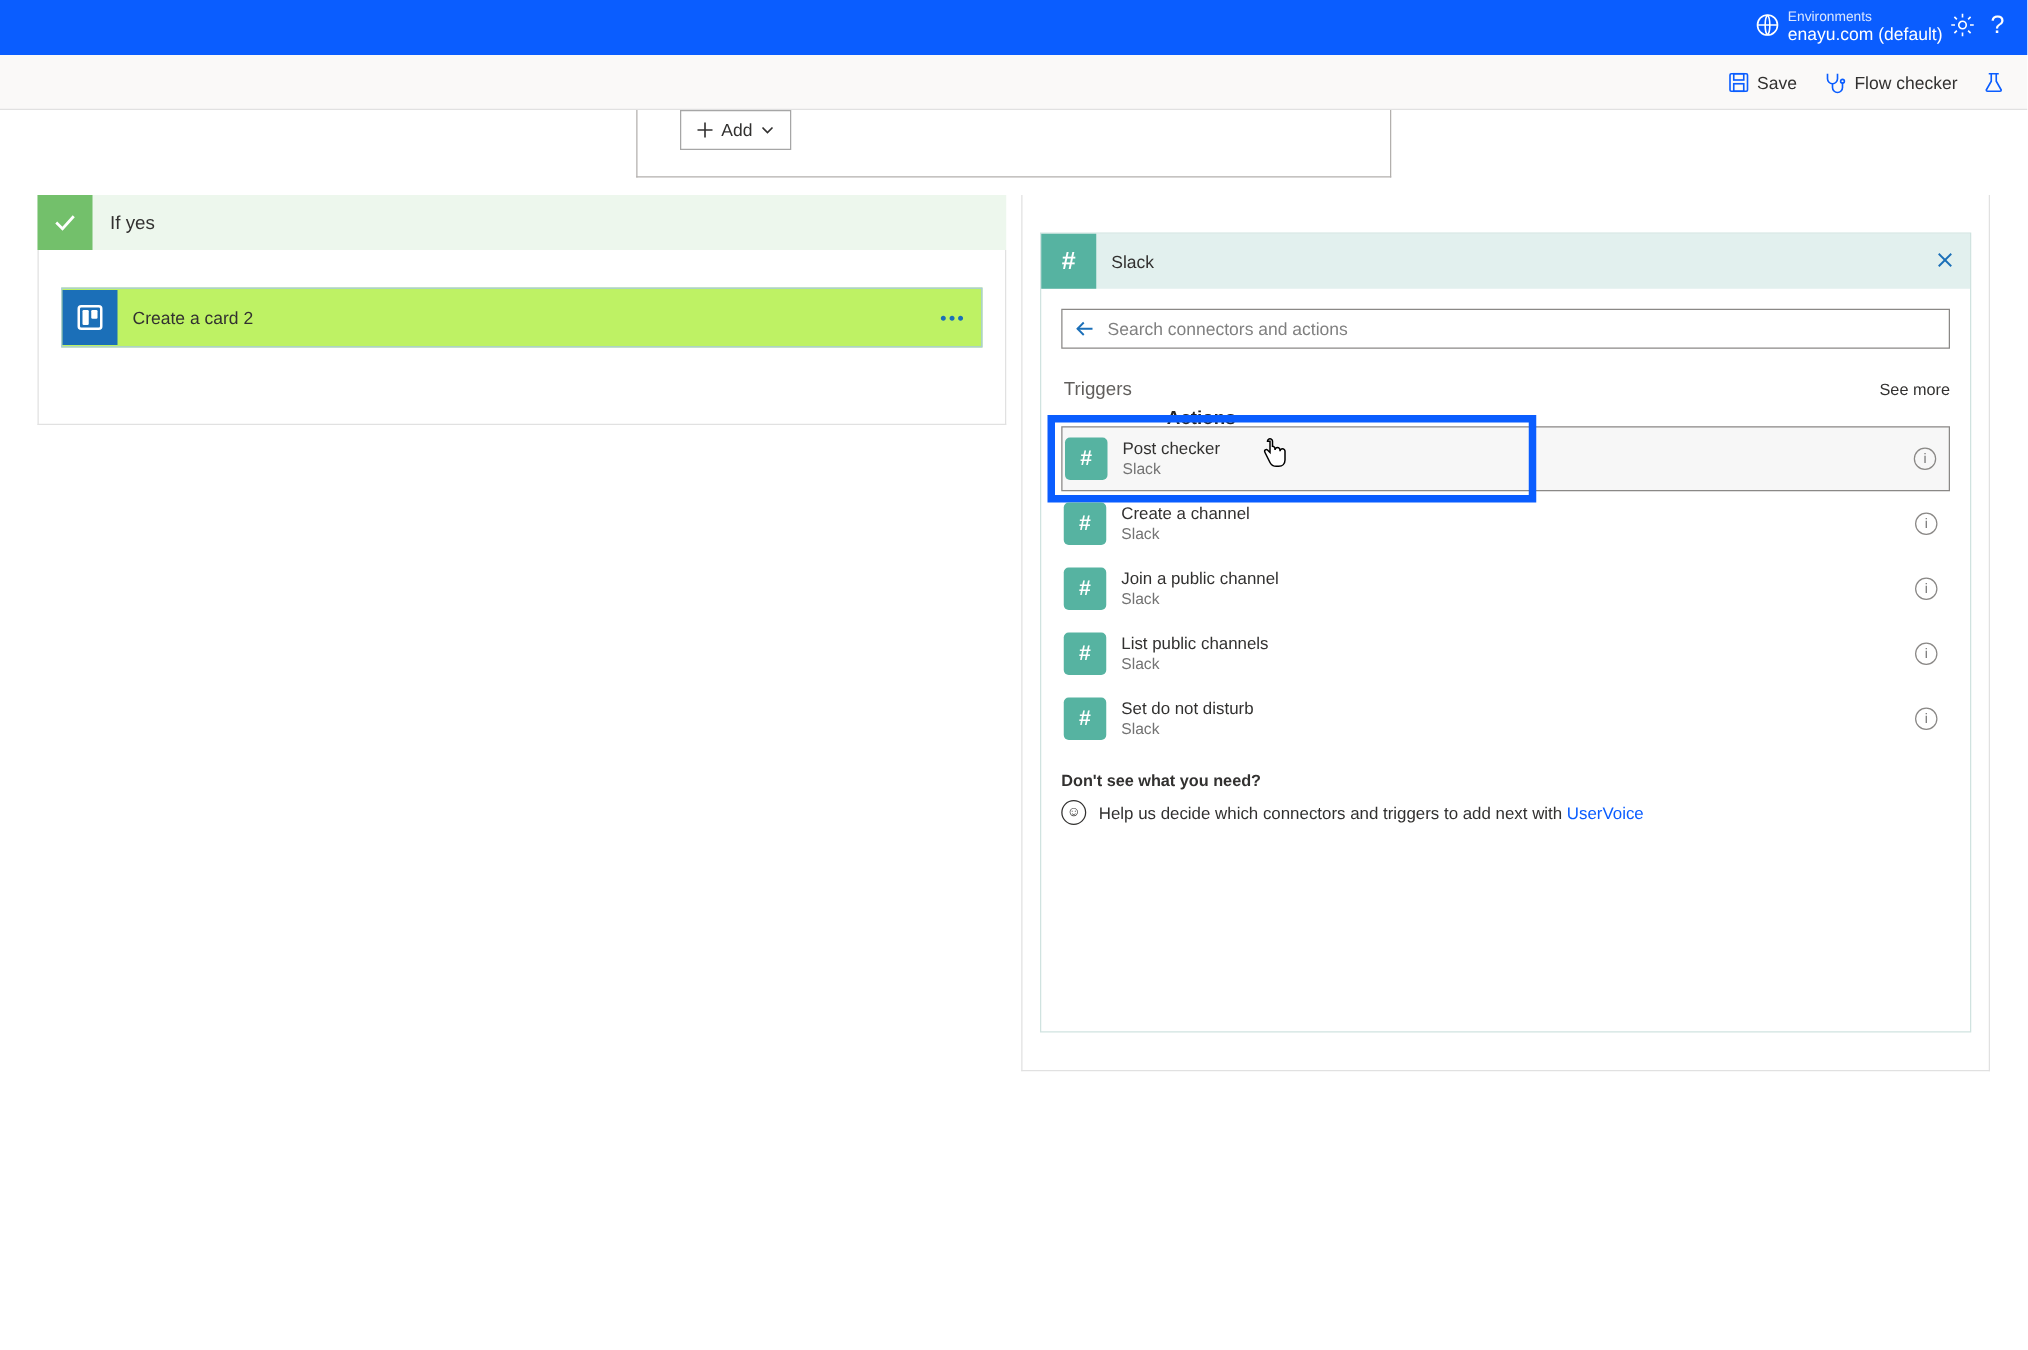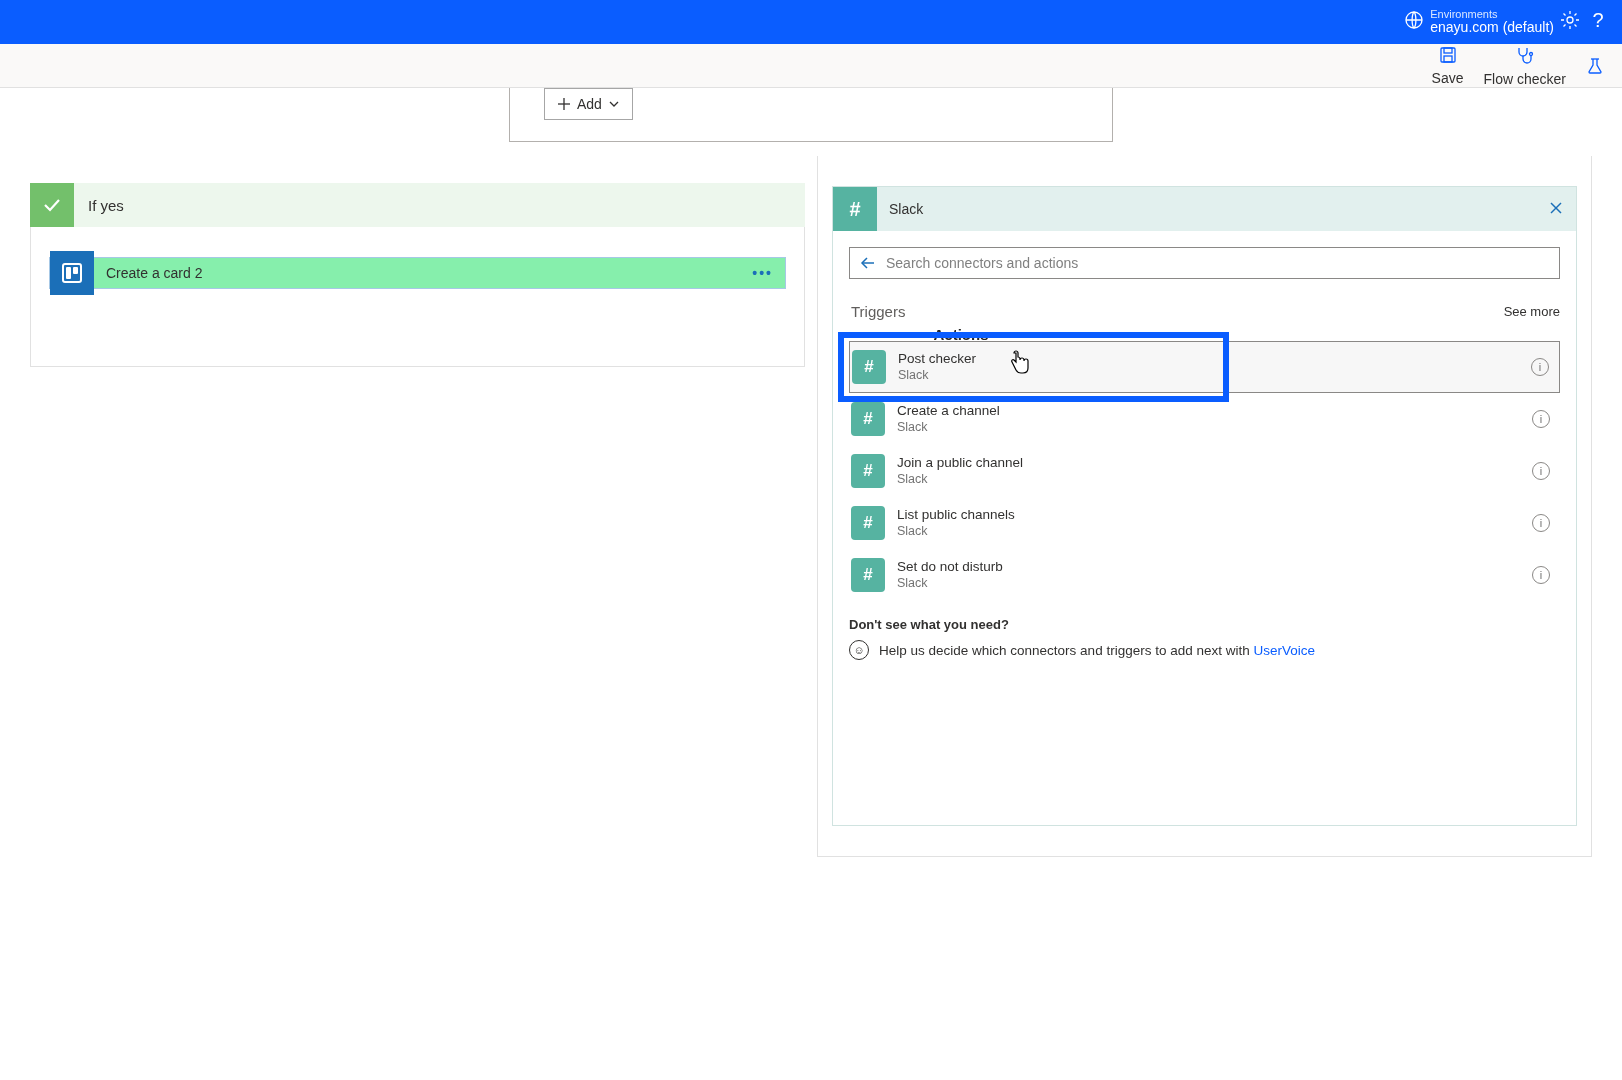--- a/index.html
+++ b/index.html
@@ -12,45 +12,45 @@
   .search-wrap input { flex: 1; background: transparent; border: none; outline: none; color: #e6f0ff; font-size: 14px; margin-left: 10px; }
   .search-wrap input::placeholder { color: #d4e3ff; }
   .top-right { margin-left: auto; display: flex; align-items: flex-start; gap: 4px; color: #fff; }
   .env-block { display: flex; flex-direction: column; line-height: 1.1; font-size: 12px; }
   .env-block .env-title { font-size: 11px; opacity: 0.85; }
   .env-block .env-name { font-size: 14px; }
   .icon-btn { width: 24px; height: 24px; display: flex; align-items: center; justify-content: center; cursor: pointer; }
 
   
   .toolbar { height: 44px; border-bottom: 1px solid #e1e1e1; display: flex; align-items: center; justify-content: flex-end; padding: 0 18px; gap: 20px; background: #faf9f8; }
-  .tool-item { display: flex; align-items: center; gap: 6px; color: #323130; font-size: 14px; cursor: pointer; flex-direction: column; }
+  .tool-item { display: flex; align-items: center; gap: 6px; color: #323130; font-size: 14px; cursor: pointer; }
   .tool-item svg { stroke: #0a5dff; }
 
   
   .canvas { position: relative; padding: 0 0 40px 0; }
 
   
   .cond-box { margin: 0 auto; width: 604px; height: 54px; border: 1px solid #b3b0ad; border-top: none; background: #fff; display: flex; align-items: flex-start; justify-content: flex-start; padding-left: 34px; }
   .add-btn { height: 32px; padding: 0 12px; border: 1px solid #a6a6a6; background: #fff; display: flex; align-items: center; gap: 6px; font-size: 14px; cursor: pointer; }
   .add-btn svg { }
 
   .cond-row { display: flex; gap: 12px; margin: 14px 30px 0 30px; align-items: flex-start; }
   .branch { flex: 1; }
-  .branch-header { height: 44px; display: flex; align-items: center; gap: 14px; padding: 0; margin-top: 27px; }
+  .branch-header { height: 44px; display: flex; align-items: center; gap: 14px; padding: 0; }
   .branch-header.yes { background: #edf7ed; }
   .branch-header.no { background: #fae6e6; }
   .hdr-icon { width: 44px; height: 44px; display: flex; align-items: center; justify-content: center; }
   .hdr-icon.yes { background: #73c06b; }
   .hdr-icon.no { background: #f36a62; }
   .hdr-title { font-size: 15px; color: #323130; }
 
   .branch-body { border: 1px solid #e1e1e1; border-top: none; background: #fff; }
   .yes-body { padding: 30px 18px 54px 18px; min-height: 140px; }
 
-  .action-card { height: 32px; display: flex; align-items: center; gap: 12px; background: #86efac; border: 1px solid #a6c8e6; position: relative; }
+  .action-card { height: 48px; display: flex; align-items: center; gap: 12px; background: #bef264; border: 1px solid #a6c8e6; position: relative; }
   .action-card .step-icon { width: 44px; height: 44px; background: #1b6fb8; display: flex; align-items: center; justify-content: center; }
   .action-card .more { margin-left: auto; margin-right: 12px; color: #1b6fb8; letter-spacing: 2px; font-weight: bold; cursor: pointer; }
 
   
   .no-body { padding: 30px 14px 30px 14px; }
   .slack-panel { border: 1px solid #d0e3e0; display: flex; flex-direction: column ; min-height: 640px; background:#fff;}
   .slack-head { height: 44px; background: #e2f0ee; display: flex; align-items: center; gap: 12px; padding-right: 12px; }
   .slack-head .icon-sq { width: 44px; height: 44px; background: #56b3a1; display: flex; align-items: center; justify-content: center; }
   .slack-head .close { margin-left: auto; color: #1b6fb8; cursor: pointer; }
   .slack-body { padding: 16px; flex: 1; display: flex; flex-direction: column; }

